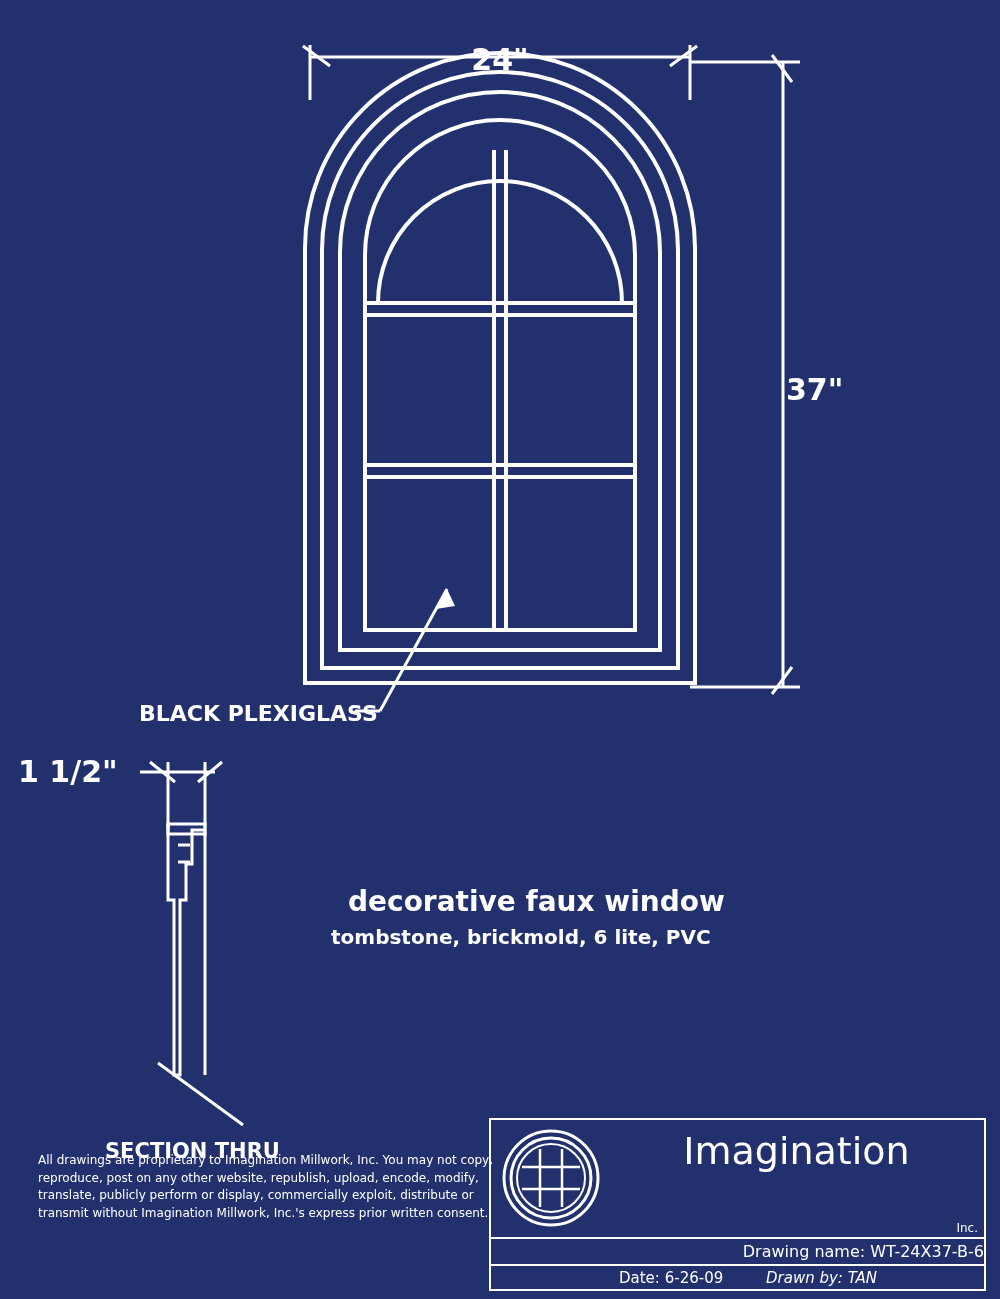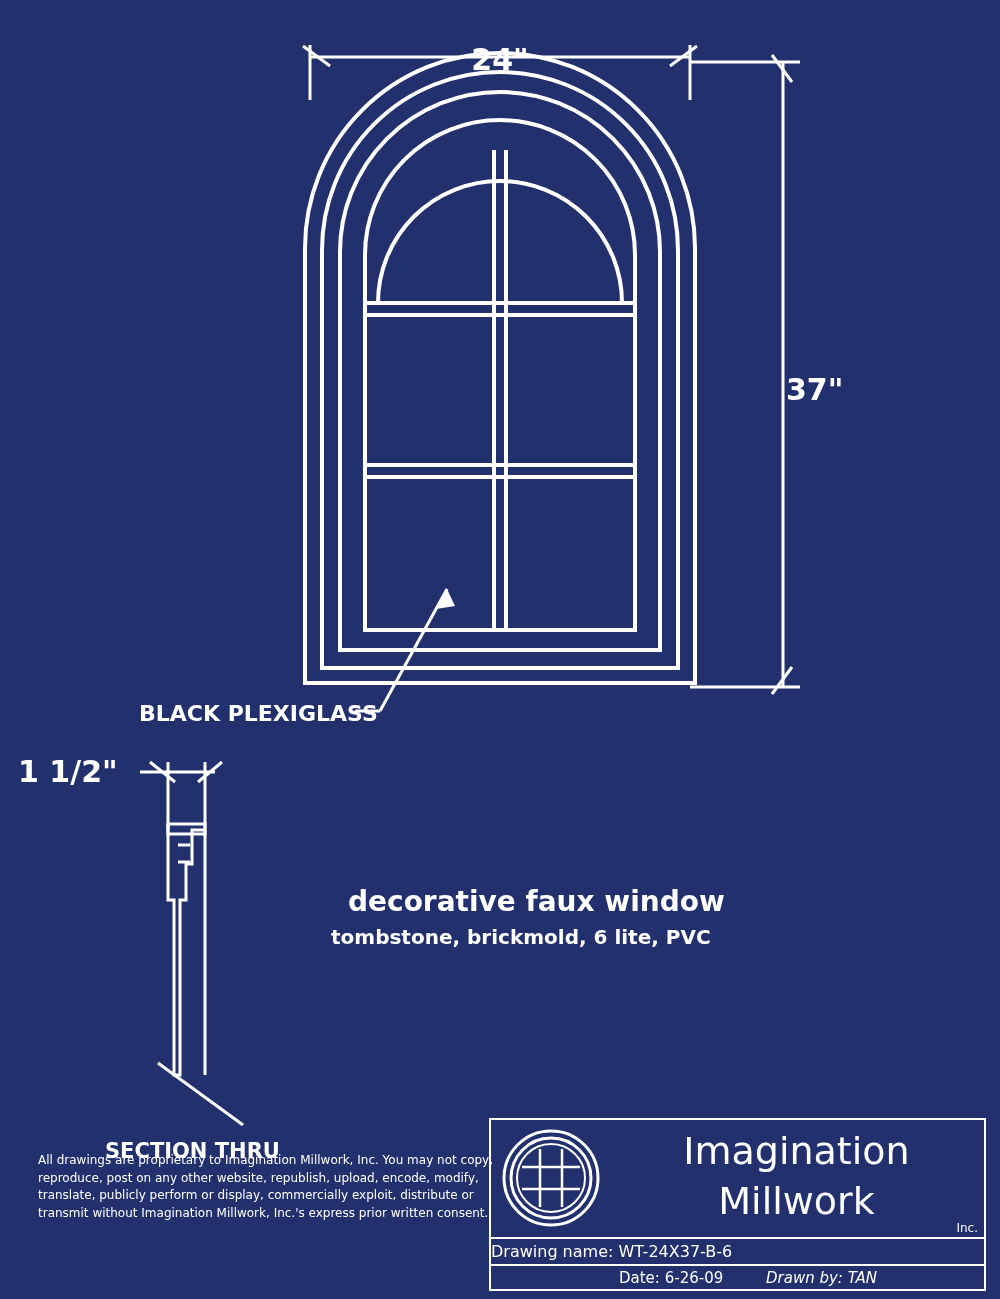--- a/index.html
+++ b/index.html
@@ -70,21 +70,21 @@
     position: absolute;
     right: 6px;
     bottom: 2px;
     font-size: 12px;
   }
   .tb-mid {
     position: relative;
     height: 27px;
     border-bottom: 2px solid #ffffff;
     box-sizing: border-box;
-    text-align: left;
+    text-align: right;
     font-size: 16px;
     line-height: 26px;
   }
   .tb-bot {
     position: relative;
     height: 19px;
     font-size: 15px;
     line-height: 25px;
   }
   .tb-date {
@@ -198,21 +198,20 @@
         <circle cx="50" cy="50" r="34" fill="none" stroke="#ffffff" stroke-width="2"></circle>
         <g stroke="#ffffff" stroke-width="2.5" fill="none">
           <line x1="39" y1="21" x2="39" y2="79"></line>
           <line x1="61" y1="21" x2="61" y2="79"></line>
           <line x1="21" y1="39" x2="79" y2="39"></line>
           <line x1="21" y1="61" x2="79" y2="61"></line>
         </g>
       </svg>
       <div class="tb-name">
         <div>Imagination</div>
-        <div>Millwork</div>
       </div>
       <div class="tb-inc">Inc.</div>
     </div>
     <div class="tb-mid">
       <span>Drawing name:</span>
       <span>WT-24X37-B-6</span>
     </div>
     <div class="tb-bot">
       <span class="tb-date">
         <span>Date:</span>

